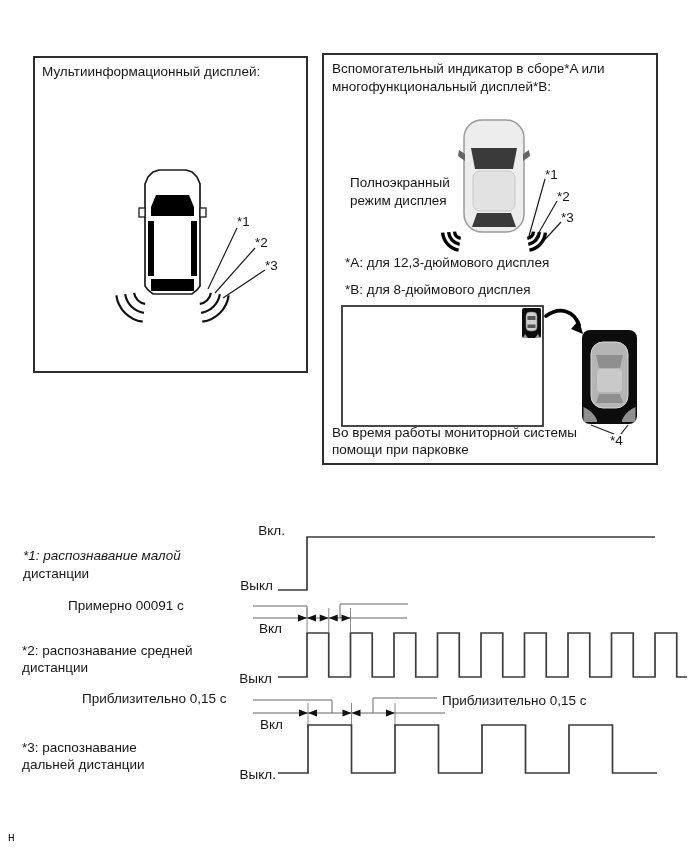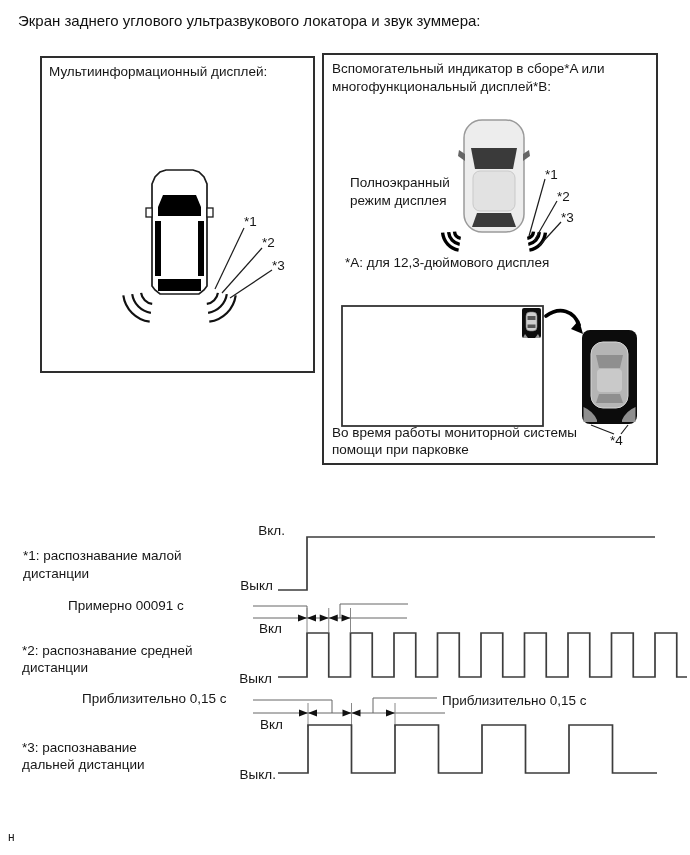--- a/index.html
+++ b/index.html
@@ -11,23 +11,22 @@
   .box{position:absolute;border:2px solid #2e2e2e;background:#fff;}
   .r{text-align:right;}
   svg{position:absolute;left:0;top:0;overflow:visible;}
   .small{font-size:12px;}
 </style>
 </head>
 <body>
 
 <div id="page">
 
-  <div class="abs t title" style="left:18px;top:12px;">Экран заднего углового ультразвукового локатора и звук зуммера:</div>
 
-  <div class="box" style="left:40px;top:56px;width:271px;height:313px;">
+  <div class="box" style="left:33px;top:56px;width:271px;height:313px;">
     <div class="abs t" style="left:7px;top:6px;">Мультиинформационный дисплей:</div>
 
     <svg id="left-svg" width="271" height="313" viewBox="0 0 271 313">
 
       <g>
         <polygon points="110,126 113,119 118,114 124,112 151,112 157,114 162,119 165,126
                          165,228 162,232 157,236 118,236 113,232 110,228" fill="#ffffff" stroke="#1c1c1c" stroke-width="1.7"></polygon>
         <rect x="104" y="150" width="6" height="9" fill="#fff" stroke="#1c1c1c" stroke-width="1.3"></rect>
         <rect x="165" y="150" width="6" height="9" fill="#fff" stroke="#1c1c1c" stroke-width="1.3"></rect>
         <polygon points="121,137 154,137 159,149 159,158 116,158 116,149" fill="#000"></polygon>
@@ -118,20 +117,21 @@
         <line x1="304" y1="370" x2="297" y2="379"></line>
       </g>
     </svg>
 
     <div class="abs t" style="left:26px;top:120px;">Полноэкранный</div>
     <div class="abs t" style="left:26px;top:138px;">режим дисплея</div>
     <div class="abs t" style="left:221px;top:112px;">*1</div>
     <div class="abs t" style="left:233px;top:134px;">*2</div>
     <div class="abs t" style="left:237px;top:155px;">*3</div>
     <div class="abs t" style="left:21px;top:200px;">*A: для 12,3-дюймового дисплея</div>
+    <div class="abs t" style="left:21px;top:227px;">*B: для 8-дюймового дисплея</div>
     <div class="abs t" style="left:8px;top:370px;">Во время работы мониторной системы</div>
     <div class="abs t" style="left:8px;top:387px;">помощи при парковке</div>
     <div class="abs t" style="left:286px;top:378px;">*4</div>
   </div>
 
   <svg id="timing-svg" style="left:0;top:510px;" width="690" height="300" viewBox="0 510 690 300">
     <g id="wave-g-0">
         <path d="M 278 590 H 307 V 537 H 655" fill="none" stroke="#3d3d3d" stroke-width="1.7"></path>
       </g>
     <g id="dim-g-1">
@@ -165,21 +165,21 @@
         <polygon points="308,713 317,709.6 317,716.4" fill="#111"></polygon>
         <polygon points="351.5,713 342.5,709.6 342.5,716.4" fill="#111"></polygon>
         <polygon points="351.5,713 360.5,709.6 360.5,716.4" fill="#111"></polygon>
         <polygon points="395,713 386,709.6 386,716.4" fill="#111"></polygon>
       </g>
     <g id="wave-g-2">
         <path d="M 278 773 H 308 V 725 H 351.50 V 773 H 395.00 V 725 H 438.50 V 773 H 482.00 V 725 H 525.50 V 773 H 569.00 V 725 H 612.50 V 773 H 657" fill="none" stroke="#3d3d3d" stroke-width="1.7"></path>
       </g>
   </svg>
 
-  <div class="abs t" style="left:23px;top:548px;">*1: распознавание малой</div>
+  <div class="abs t" style="left:23px;top:548px;font-style:italic;">*1: распознавание малой</div>
   <div class="abs t" style="left:23px;top:566px;">дистанции</div>
   <div class="abs t r" style="left:235px;top:523px;width:50px;">Вкл.</div>
   <div class="abs t r" style="left:223px;top:578px;width:50px;">Выкл</div>
 
   <div class="abs t" style="left:68px;top:598px;">Примерно 00091 с</div>
   <div class="abs t r" style="left:232px;top:621px;width:50px;">Вкл</div>
   <div class="abs t r" style="left:222px;top:671px;width:50px;">Выкл</div>
   <div class="abs t" style="left:22px;top:643px;">*2: распознавание средней</div>
   <div class="abs t" style="left:22px;top:660px;">дистанции</div>
 

